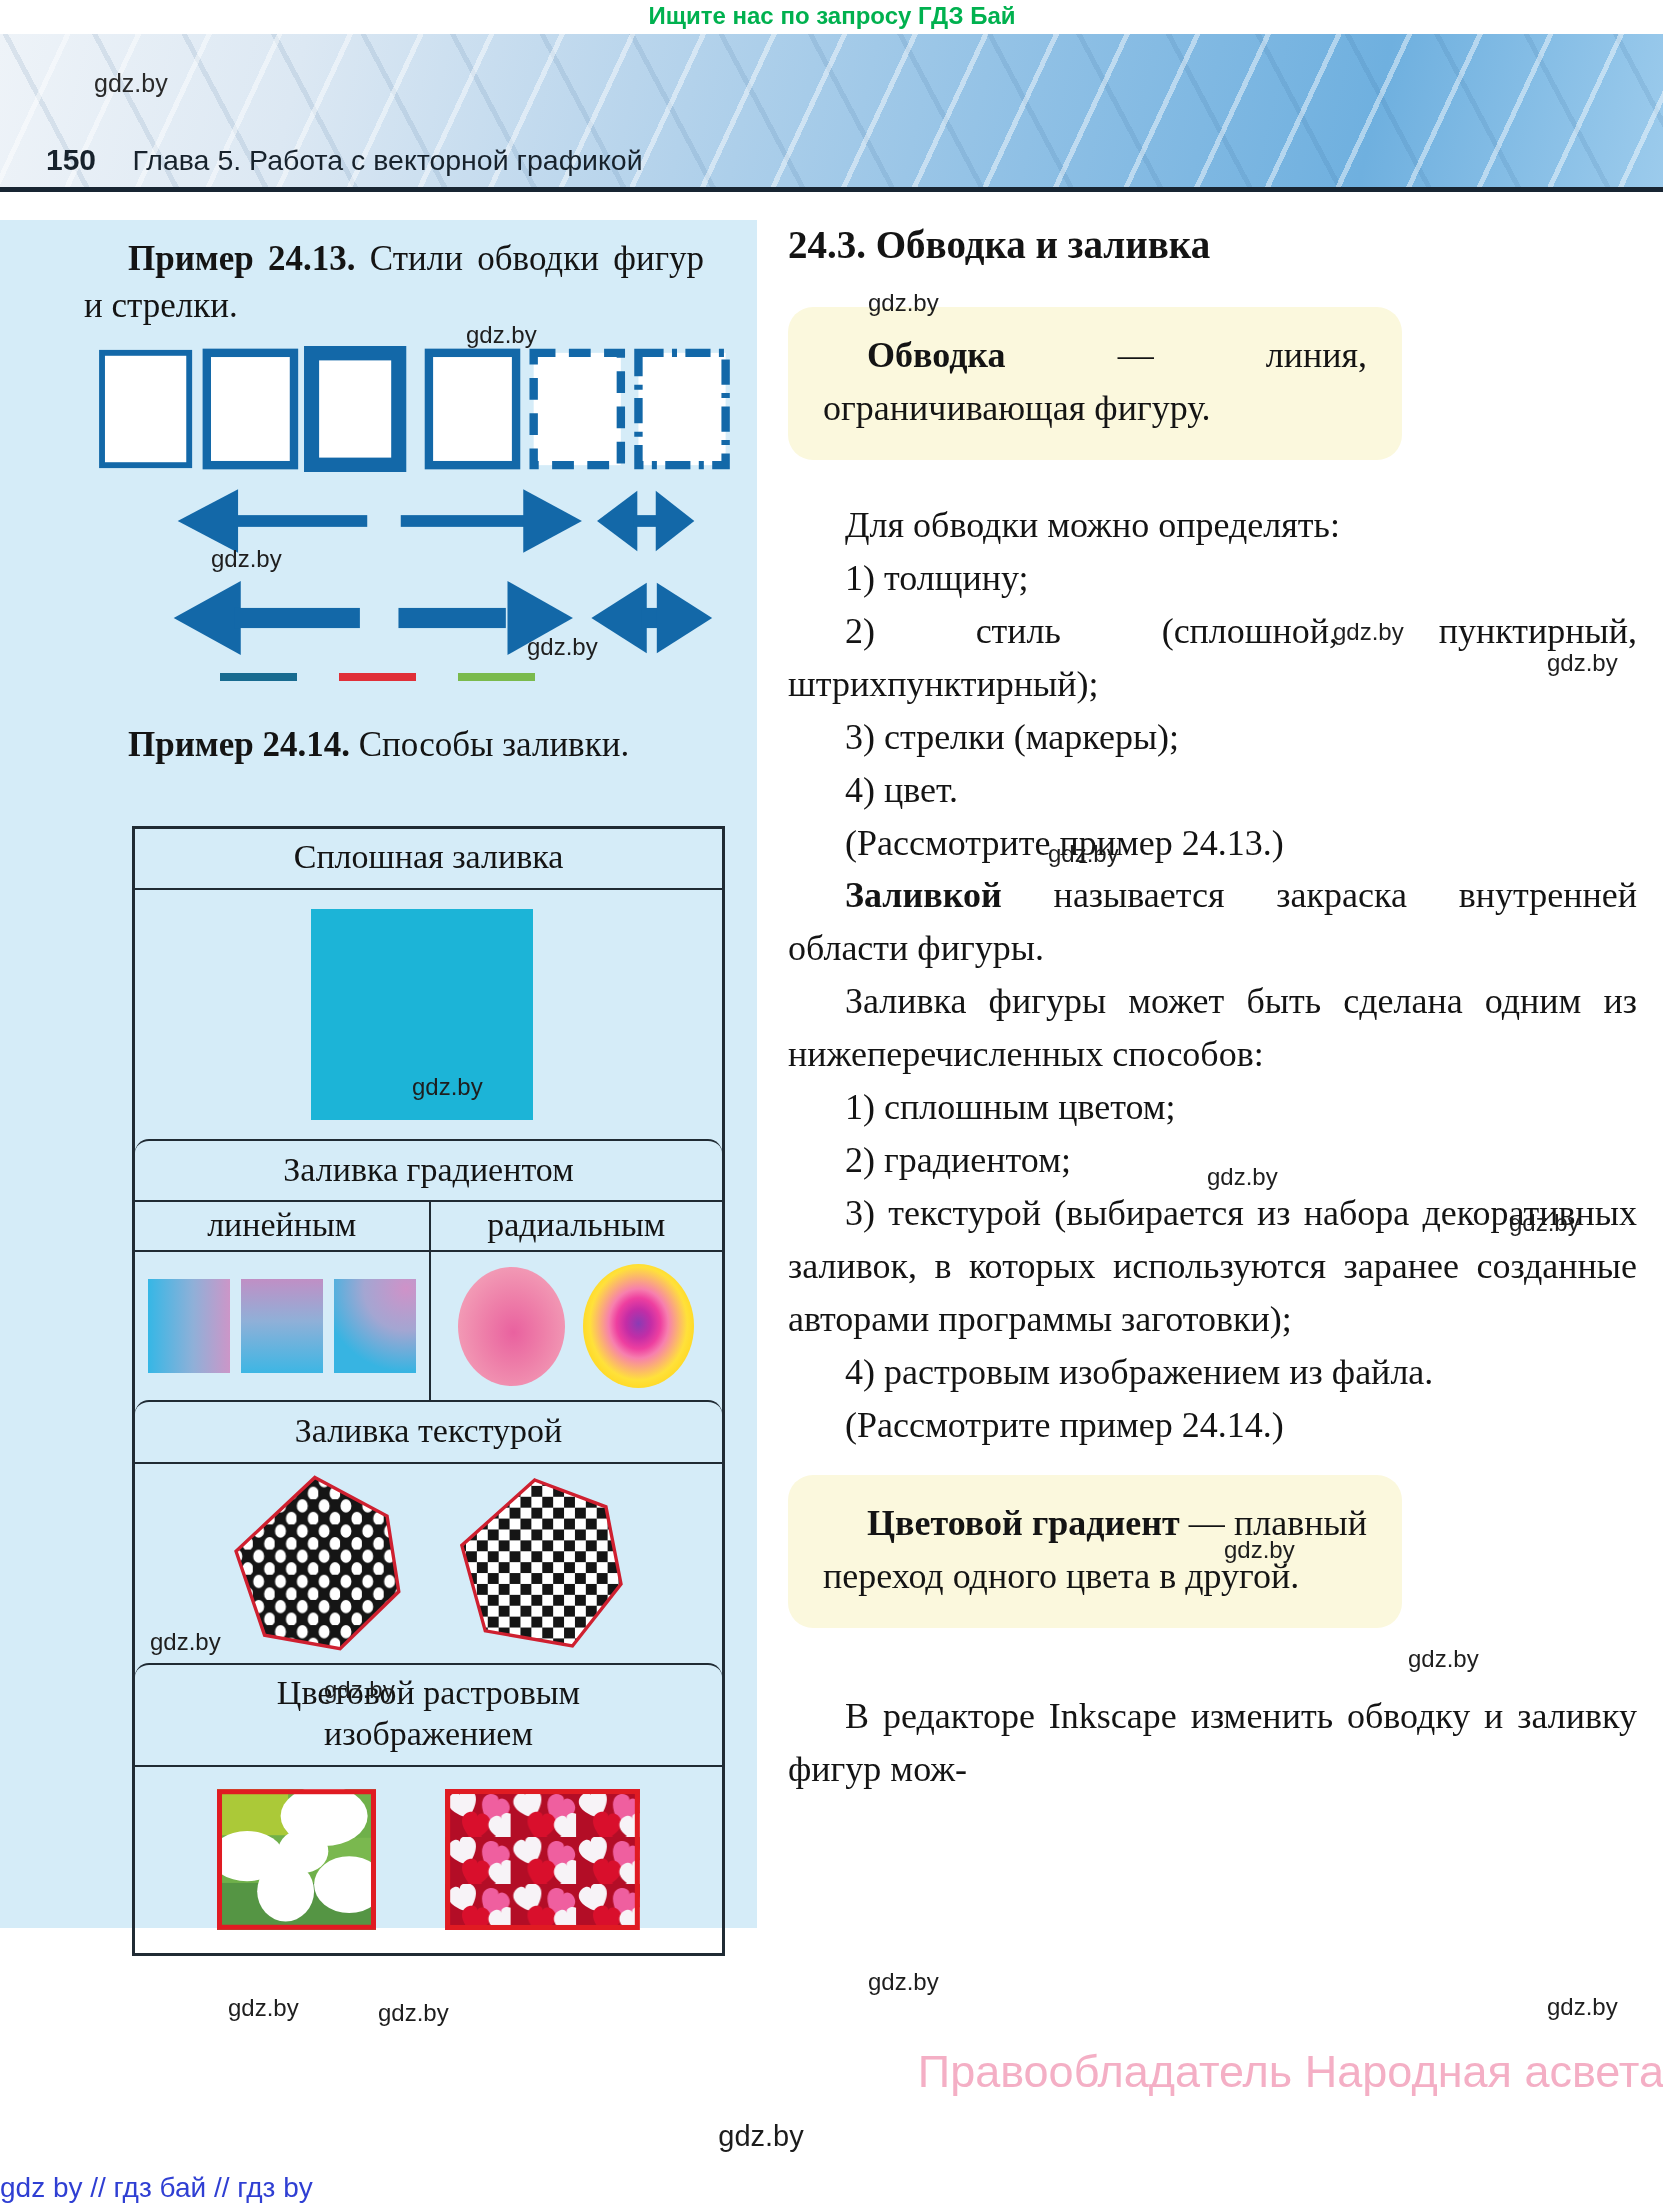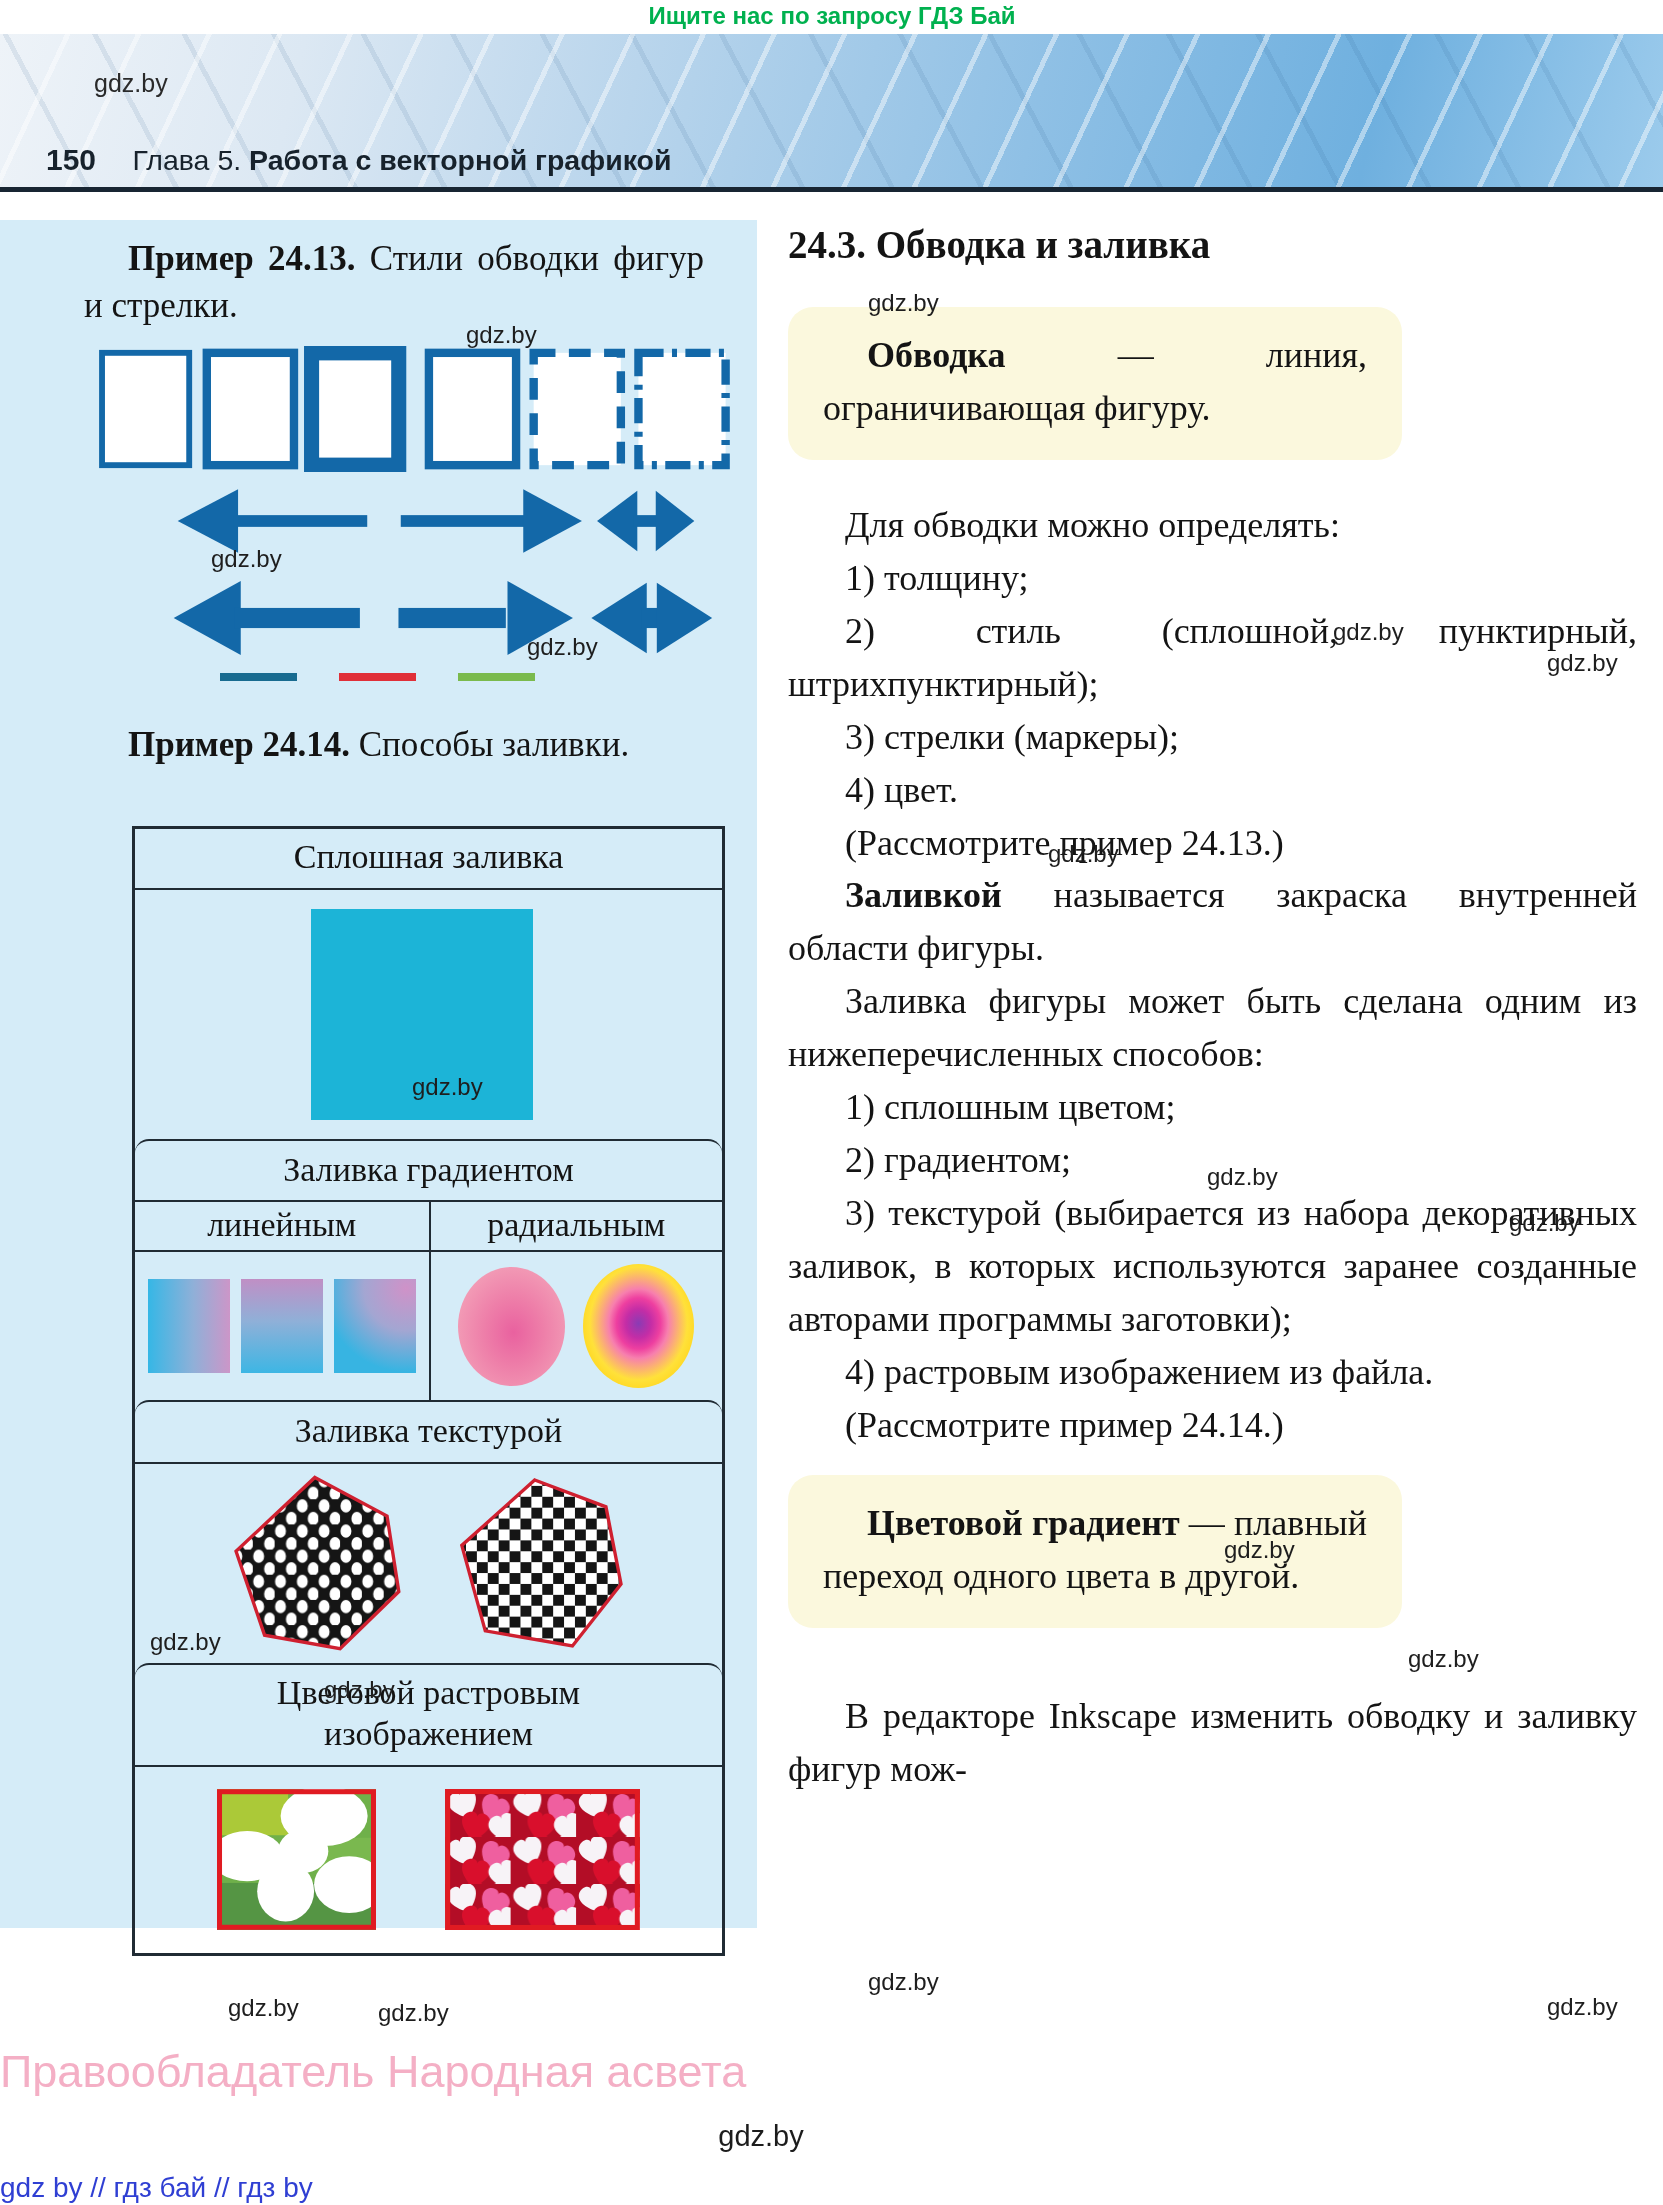--- a/index.html
+++ b/index.html
@@ -16,21 +16,21 @@
     border-bottom:5px solid #182532;}
   .banner::before{content:"";position:absolute;inset:0;pointer-events:none;
     background:
       repeating-linear-gradient(115deg, rgba(255,255,255,0) 0 59px, rgba(255,255,255,.45) 59px 64px),
       repeating-linear-gradient(62deg, rgba(30,80,130,0) 0 74px, rgba(30,80,130,.10) 74px 79px);}
   .banner-gdz{position:absolute;left:94px;top:35px;font-family:"Liberation Sans",sans-serif;
     font-size:25px;color:#2a2a2a;}
   .chapter-row{position:absolute;left:46px;bottom:10px;font-family:"Liberation Sans",sans-serif;
     color:#17222c;font-size:28.5px;white-space:nowrap;}
   .chapter-row .pagenum{font-weight:700;font-size:30px;margin-right:28.5px;}
-  .chapter-row .chapter-title{font-weight:700;}
+  .chapter-row .chapter-title{font-weight:400;}
 
   
   .wm{position:absolute;font-family:"Liberation Sans",sans-serif;font-size:24px;color:#1e1e1e;
       white-space:nowrap;}
 
   
   .left-panel{position:absolute;left:0;top:220px;width:757px;height:1708px;background:#d5ecf8;}
   .ex-title{position:absolute;left:84px;width:620px;font-size:35px;line-height:1.35;
     text-align:justify;text-indent:44px;}
   .ex-title b{font-weight:700;}
@@ -75,21 +75,21 @@
   .section-title{font-weight:700;font-size:39px;text-align:left;margin:0 0 6.7px 0;}
   .defbox{background:#fbf8dd;border-radius:25px;padding:22px 35px 25px 35px;width:614px;
     box-sizing:border-box;margin:80px 0 39px 0;text-indent:44px;}
   .defbox b{font-weight:700;}
   .defbox2{margin:23.5px 0 0 0;}
   .para{margin:0;text-indent:57px;}
   .note{margin:0;text-indent:57px;}
   .p-after-box2{margin-top:62px;}
 
   
-  .footer-pink{position:absolute;top:2046px;left:0;width:100%;text-align:left;
+  .footer-pink{position:absolute;top:2046px;left:0;width:100%;text-align:right;
     font-family:"Liberation Sans",sans-serif;font-size:45px;color:#f4afc5;}
   .footer-gdz{position:absolute;top:2120px;left:0;width:100%;text-align:center;
     font-family:"Liberation Sans",sans-serif;font-size:29px;color:#1c1c1c;transform:translateX(-71px);}
   .footer-links{position:absolute;top:2172px;left:0;width:100%;text-align:left;
     font-family:"Liberation Sans",sans-serif;font-size:28px;color:#2f3fd3;}
 </style>
 </head>
 <body>
 
 <div class="page">

